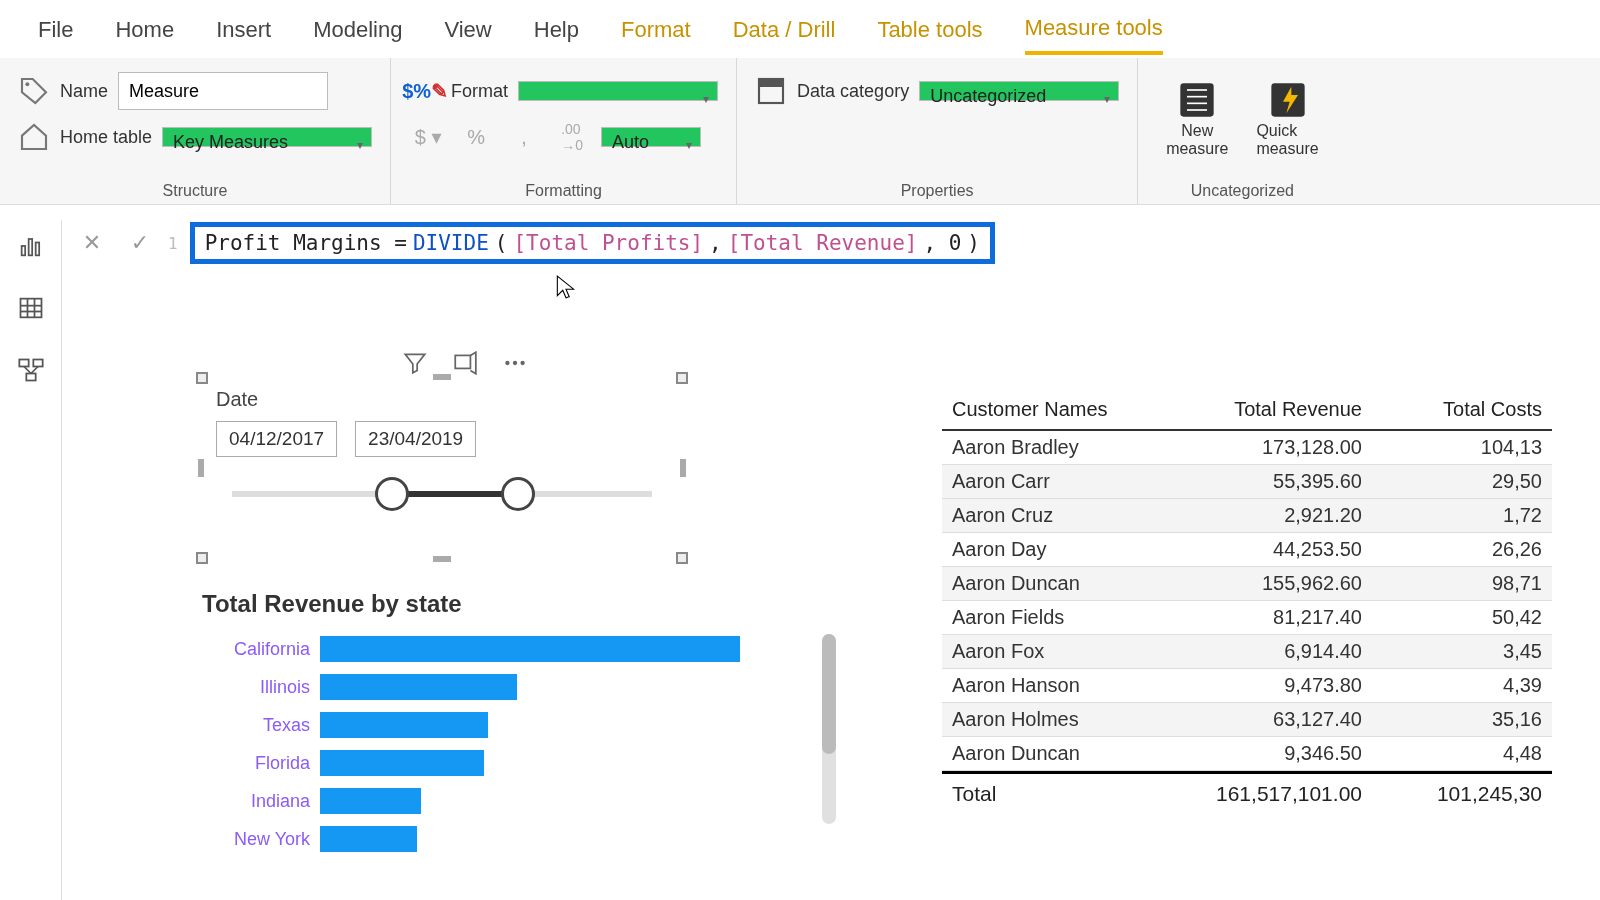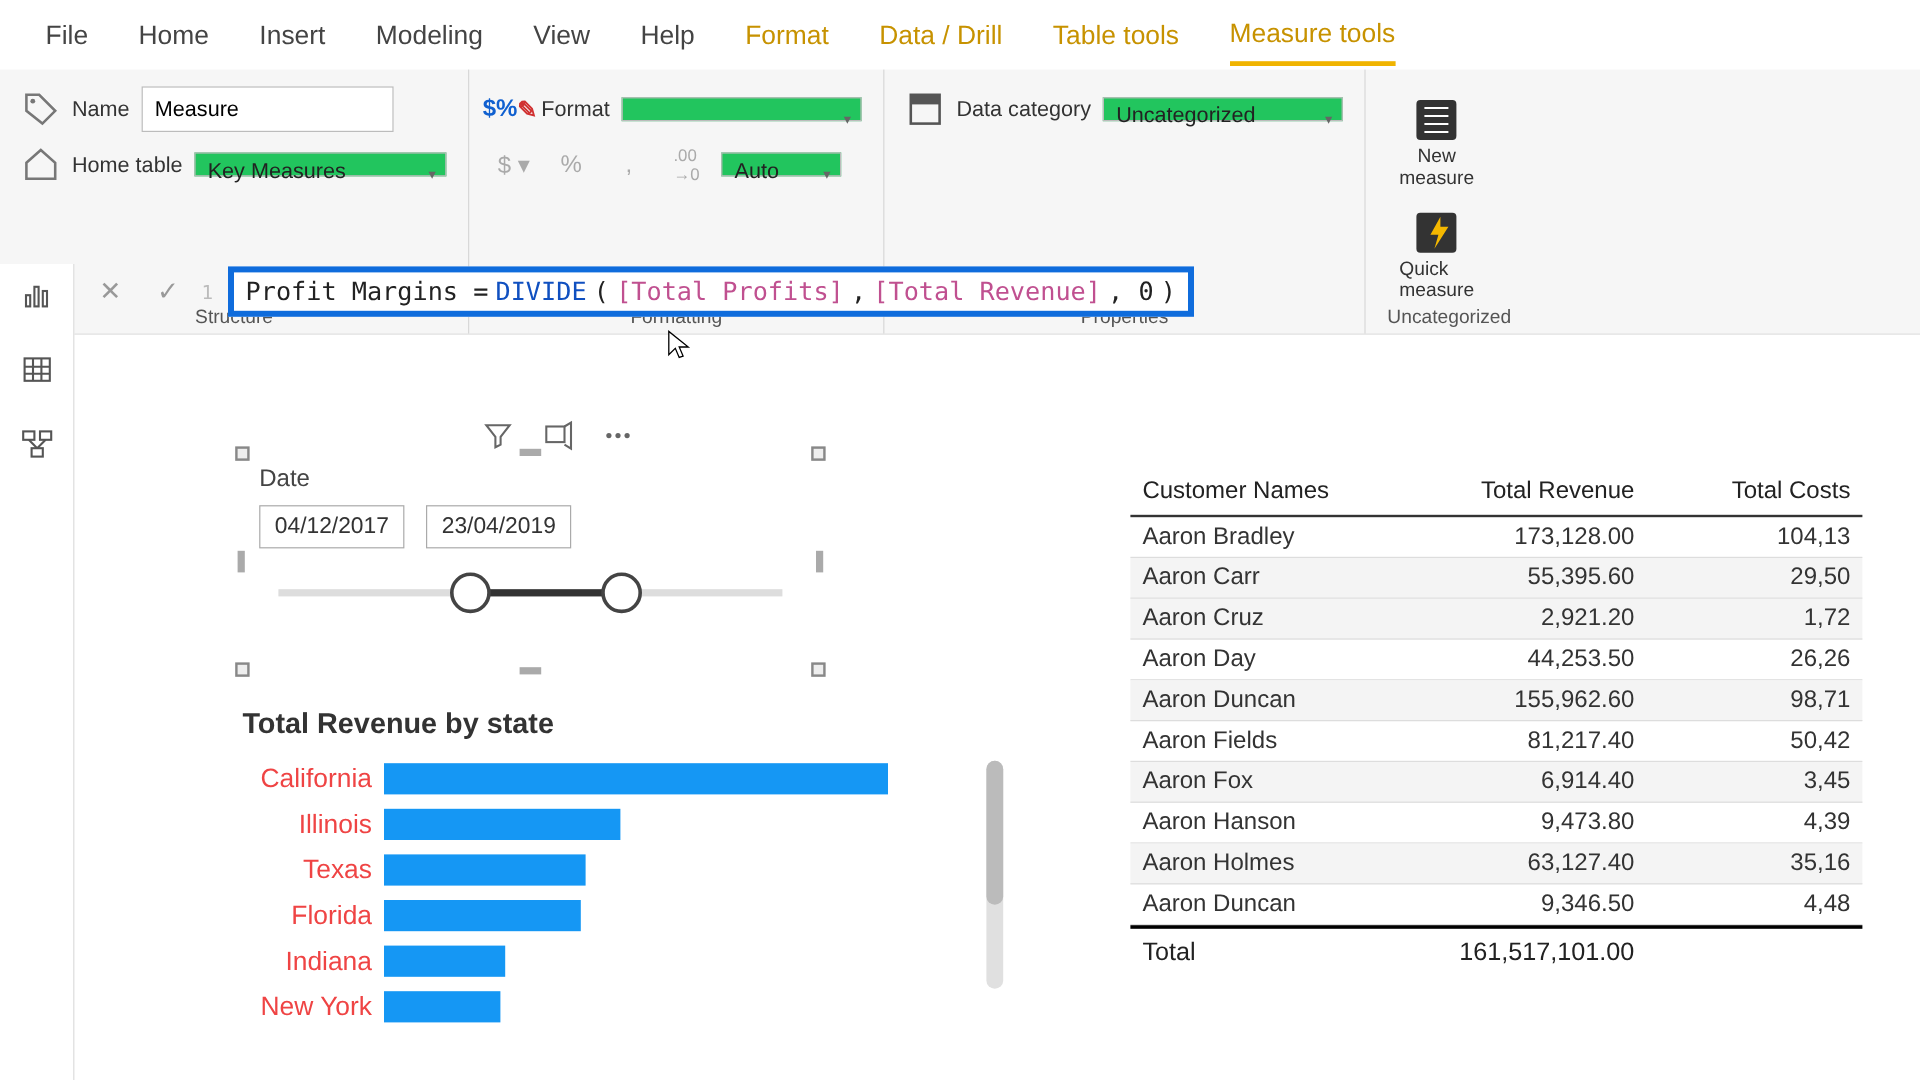--- a/index.html
+++ b/index.html
@@ -20,21 +20,21 @@
   .row { display: flex; align-items: center; gap: 10px; margin: 4px 0; min-height: 42px; }
   .icon24 { width: 32px; height: 32px; display: inline-flex; align-items: center; justify-content: center; }
   .icon24 svg { width: 32px; height: 32px; }
   .label { font-size: 18px; color: #333; }
   .textbox { background: #fff; border: 1px solid #bcbcbc; font-size: 18px; padding: 6px 10px; height: 38px; }
   .dropdown { background: #22c55e; border: 1px solid #bcbcbc; font-size: 18px; padding: 4px 28px 4px 10px; height: 20px; position: relative; }
   .dropdown::after { content: "▾"; position: absolute; right: 8px; color: #666; font-size: 12px; top: 10px; }
   .fmt-row .fmt-btn { width: 38px; height: 38px; display: inline-flex; align-items: center; justify-content: center; font-size: 20px; color: #aaa; }
   .big-btn { display: flex; flex-direction: column; align-items: center; justify-content: flex-start; padding: 4px 10px; font-size: 16px; color: #333; cursor: pointer; }
   .big-btn svg { width: 40px; height: 40px; margin-bottom: 2px; }
-  .calc-group { flex-direction: column; align-items: flex-start; gap: 8px; padding-top: 10px; }
+  .calc-group { flex-direction: row; align-items: flex-start; gap: 8px; padding-top: 10px; }
   .calc-wrap { display:flex; flex-direction:column; }
   .calc-wrap .group-label { margin-top:auto; }
 
   
   .leftnav { position: absolute; left: 0; top: 220px; width: 62px; border-right: 1px solid #ddd; height: calc(100% - 220px); background: #fff; display: flex; flex-direction: column; align-items: center; padding-top: 6px; gap: 22px; }
   .leftnav .nav-item { width: 40px; height: 40px; display: flex; align-items: center; justify-content: center; cursor: pointer; }
   .leftnav svg { width: 28px; height: 28px; stroke: #555; fill: none; stroke-width: 1.5; }
   .yellowbar { position:absolute; left:0; top:220px; width:6px; height:56px; background:#f0b400; }
 
   
@@ -67,21 +67,21 @@
   .date-box { border:1px solid #aaa; padding:6px 12px; font-size:19px; color:#333; background:#fff; }
   .track { position:relative; margin:24px 30px 0 30px; height:6px; background:#ddd; }
   .track-fill{ position:absolute; left:38%; right:32%; top:0; bottom:0; background:#333; }
   .thumb{ position:absolute; top:50%; width:34px; height:34px; border:3px solid #444; border-radius:50%; background:#fff; transform:translate(-50%,-50%);} 
 
   
   .chart { position:absolute; left:130px; top:300px; width:600px; }
   .chart-title { font-size:24px; font-weight:600; color:#333; margin-bottom:18px; }
   .bars { display:flex; flex-direction:column; gap:12px; }
   .bar-row { display:flex; align-items:center; gap:10px; }
-  .bar-label { width:108px; text-align:right; font-size:22px; color:#ef4444; }
+  .bar-label { width:108px; text-align:right; font-size:18px; color:#8b5cf6; }
   .bar { height:26px; background:#1597F4; }
   .chart-scroll { position:absolute; right:-34px; top:44px; width:14px; height:190px; background:#e0e0e0; border-radius:7px; }
   .chart-scroll .th { position:absolute; left:0; right:0; top:0; height:120px; background:#bbb; border-radius:7px; }
 
   
   .table { position:absolute; left:870px; top:100px; width:610px; font-size:20px; }
   .th-row { display:flex; border-bottom:2px solid #333; font-weight:500; color:#222; }
   .th-row .cell { padding:8px 10px; }
   .tr { display:flex; border-bottom:1px solid #ddd; }
   .tr.alt { background:#f4f4f4; }
@@ -377,16 +377,17 @@
         </div>
         <div class="tr">
           <div class="cell c0">Aaron Duncan</div>
           <div class="cell c1">9,346.50</div>
           <div class="cell c2">4,48</div>
         </div>
       </div>
     <div class="total-row">
       <div class="cell c0">Total</div>
       <div class="cell c1">161,517,101.00</div>
+      <div class="cell c2">101,245,30</div>
     </div>
   </div>
 
 </div>
 
 </body></html>

